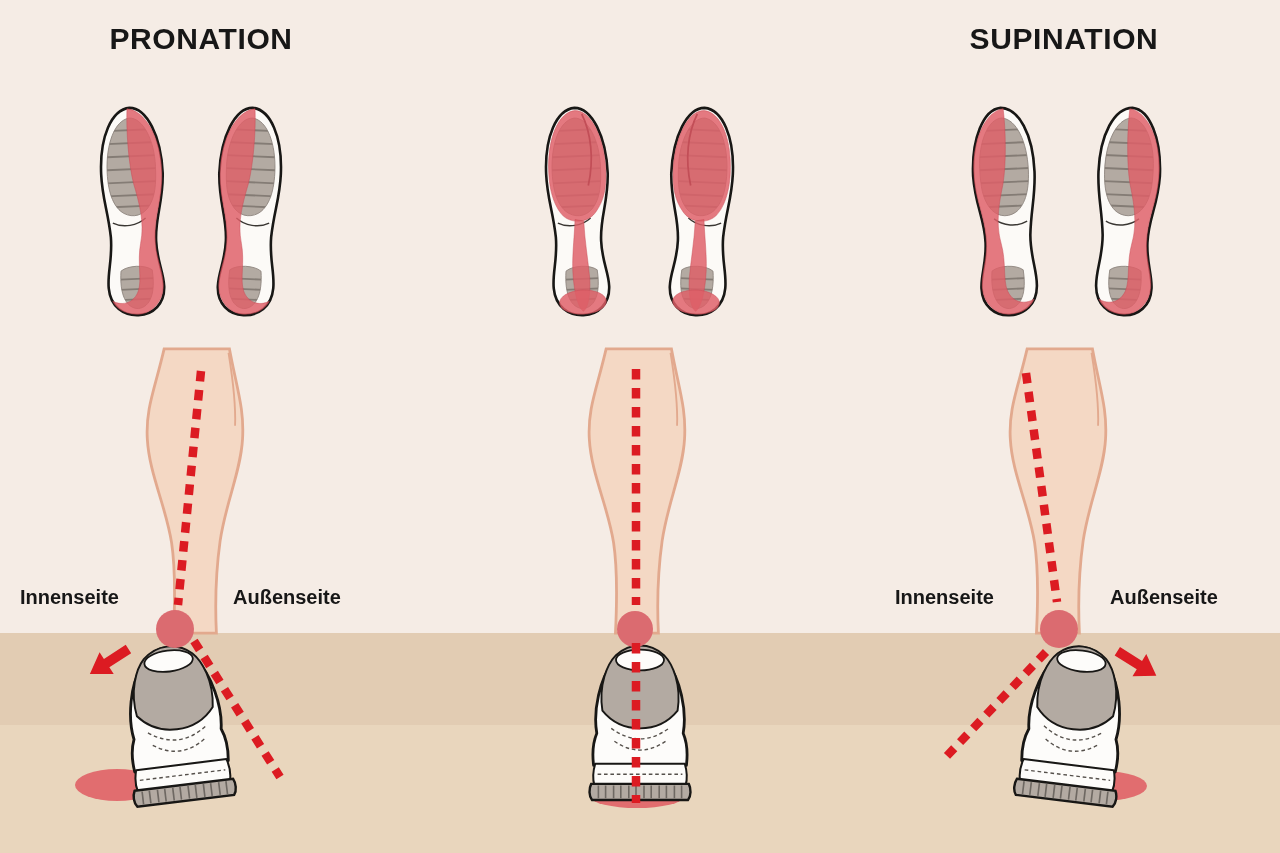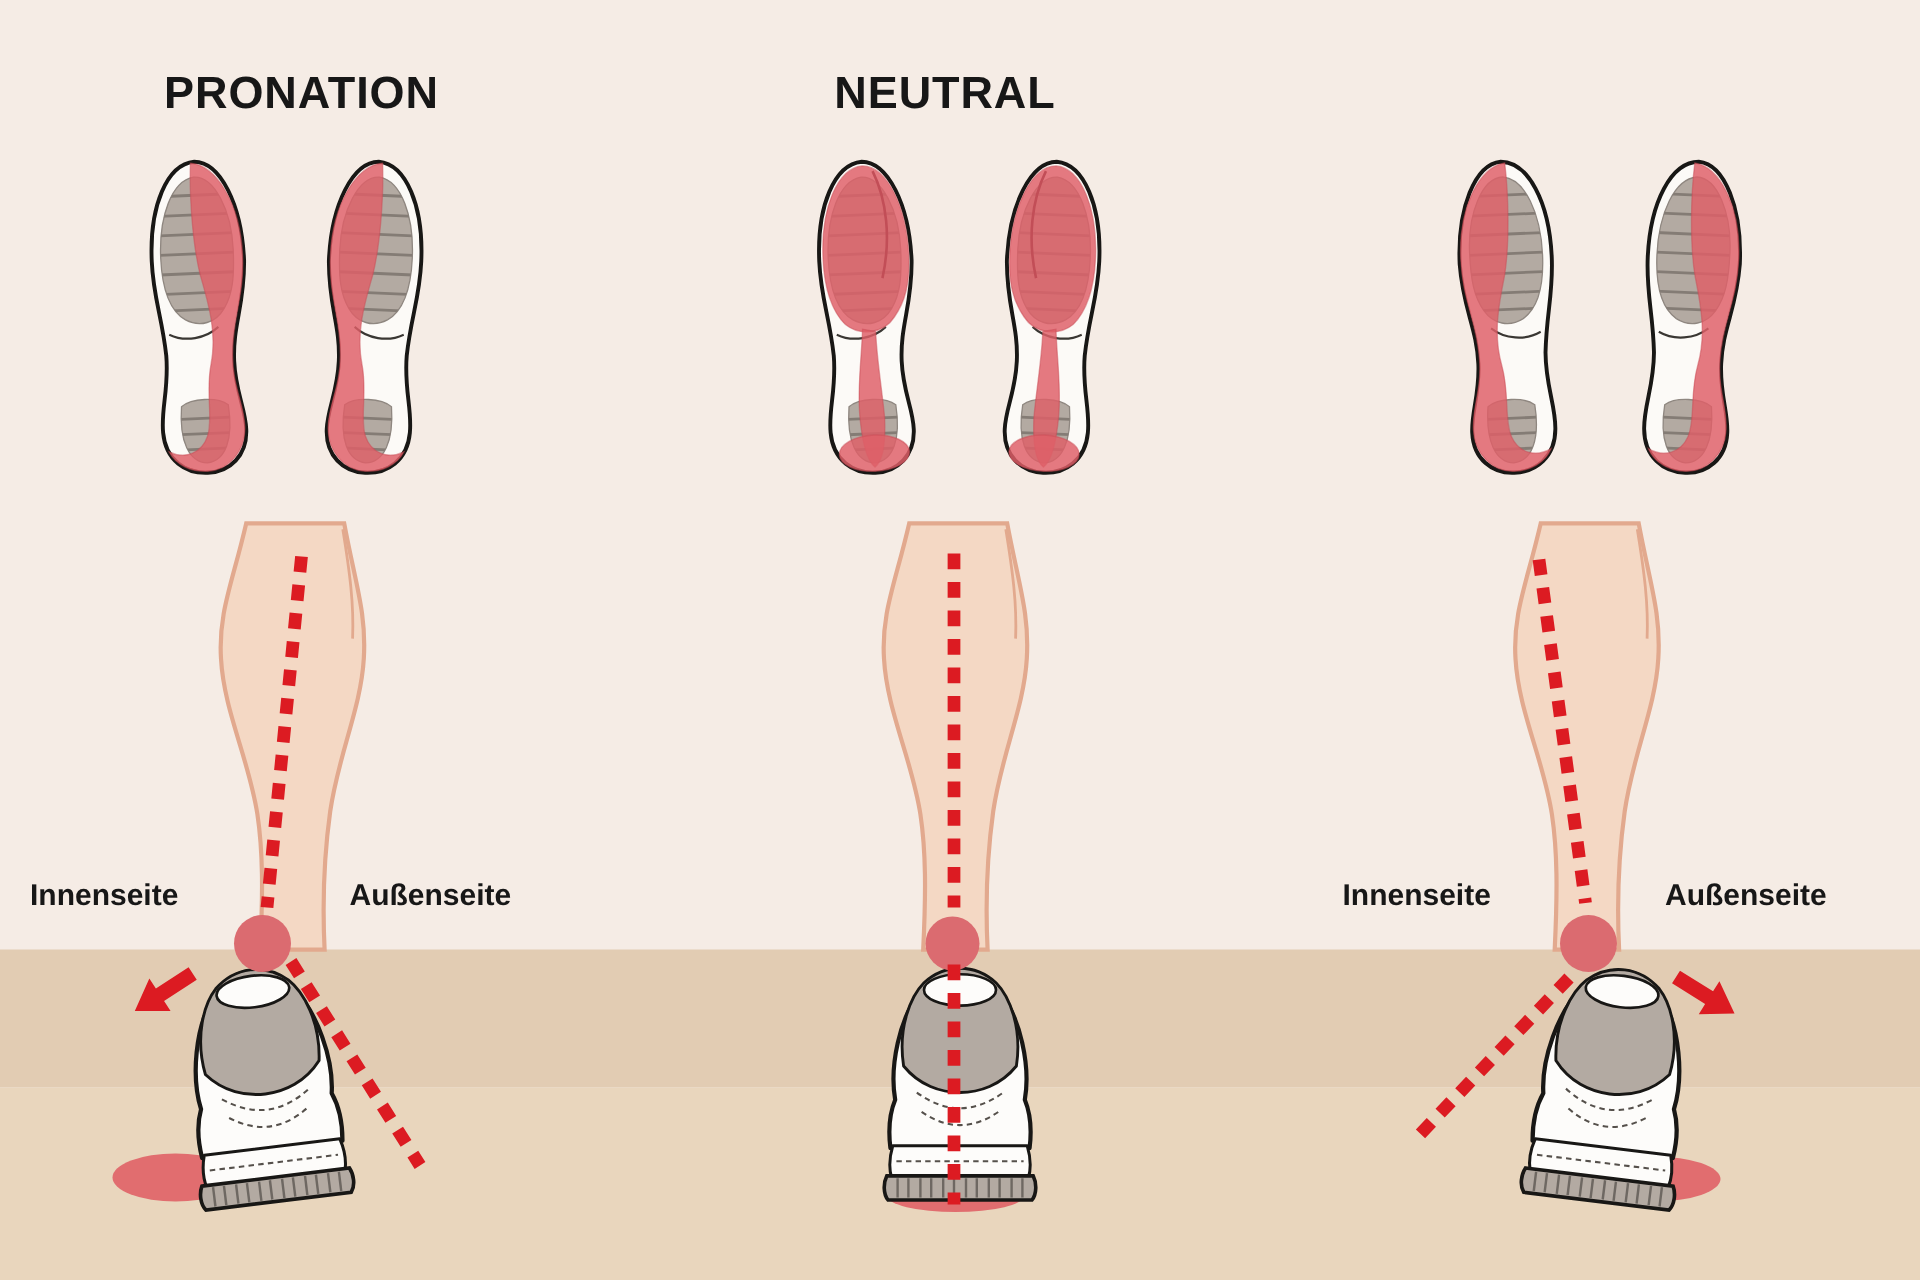--- a/index.html
+++ b/index.html
@@ -7,21 +7,21 @@
     --red_line:#dc1b22; --wear_red:#df5f68; --spot_red:#db6b70;
     --pad_gray:#b3aaa2; --outline:#181715; --skin:#f4d8c4;
     --skin_outline:#e2a98e; --white:#fcfaf7; --text:#171717;
   }
   html,body{margin:0;padding:0;}
   #stage{position:relative;width:1280px;height:853px;overflow:hidden;
     background:var(--bg);font-family:"Liberation Sans",sans-serif;}
   .band{position:absolute;left:0;width:1280px;z-index:1;}
   .band.upper{top:633px;height:92px;background:var(--ground_upper);}
   .band.lower{top:725px;height:128px;background:var(--ground_lower);}
-  .col-title{position:absolute;top:46px;margin:0;transform:translateX(-50%);
+  .col-title{position:absolute;top:22px;margin:0;transform:translateX(-50%);
     font-size:30px;font-weight:bold;letter-spacing:.6px;color:var(--text);
     white-space:nowrap;z-index:7;}
   .side-label{position:absolute;top:586px;font-size:20px;font-weight:bold;
     color:var(--text);white-space:nowrap;z-index:7;}
   .sole{position:absolute;top:104px;z-index:2;}
   .legsvg{position:absolute;top:347px;z-index:3;}
   .overlay{position:absolute;left:0;top:0;z-index:4;pointer-events:none;}
   .overlay.above{z-index:6;}
   .shoe{position:absolute;top:627px;z-index:5;transform-origin:50% 85%;}
   .tilt-left{transform:rotate(-7deg);}
@@ -126,21 +126,21 @@
         <path class="leg" d="M28 2 C18 44 8 64 10 96 C12 132 30 166 36 204 C40 230 40 258 38 298 L84 298 C82 258 84 230 88 202 C94 162 110 130 112 96 C114 64 106 44 98 2 Z"></path>
         <path class="leg-fold" d="M97 6 C102 36 105 58 104 82"></path>
       </g>
     </defs>
   </svg>
 
   <div class="band upper"></div>
   <div class="band lower"></div>
 
   <h2 class="col-title" style="left:201px">PRONATION</h2>
-  <h2 class="col-title" style="left:630px">NEUTRAL</h2>
+  <h2 class="col-title" style="left:1064px">SUPINATION</h2>
 
   <svg class="sole rot-l" style="left:95px" width="78" height="214" viewBox="0 0 90 230" preserveAspectRatio="none">
       <use href="#sole-pro"></use>
     </svg>
   <svg class="sole rot-r" style="left:209px" width="78" height="214" viewBox="0 0 90 230" preserveAspectRatio="none">
       <use href="#sole-pro" transform="translate(90,0) scale(-1,1)"></use>
     </svg>
 
   <svg class="sole rot-l" style="left:540px" width="78" height="214" viewBox="0 0 90 230" preserveAspectRatio="none">
       <use href="#sole-neu"></use>

